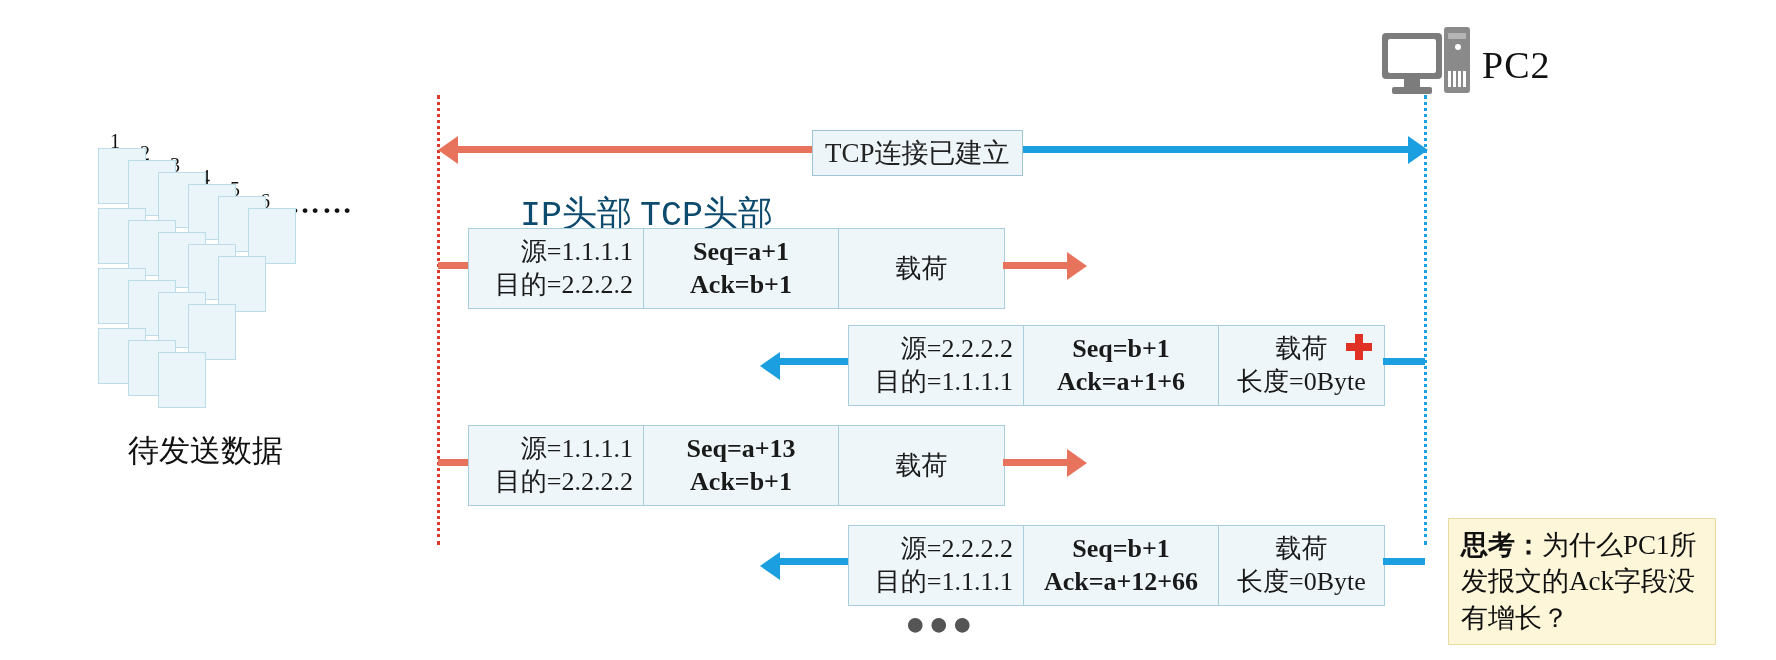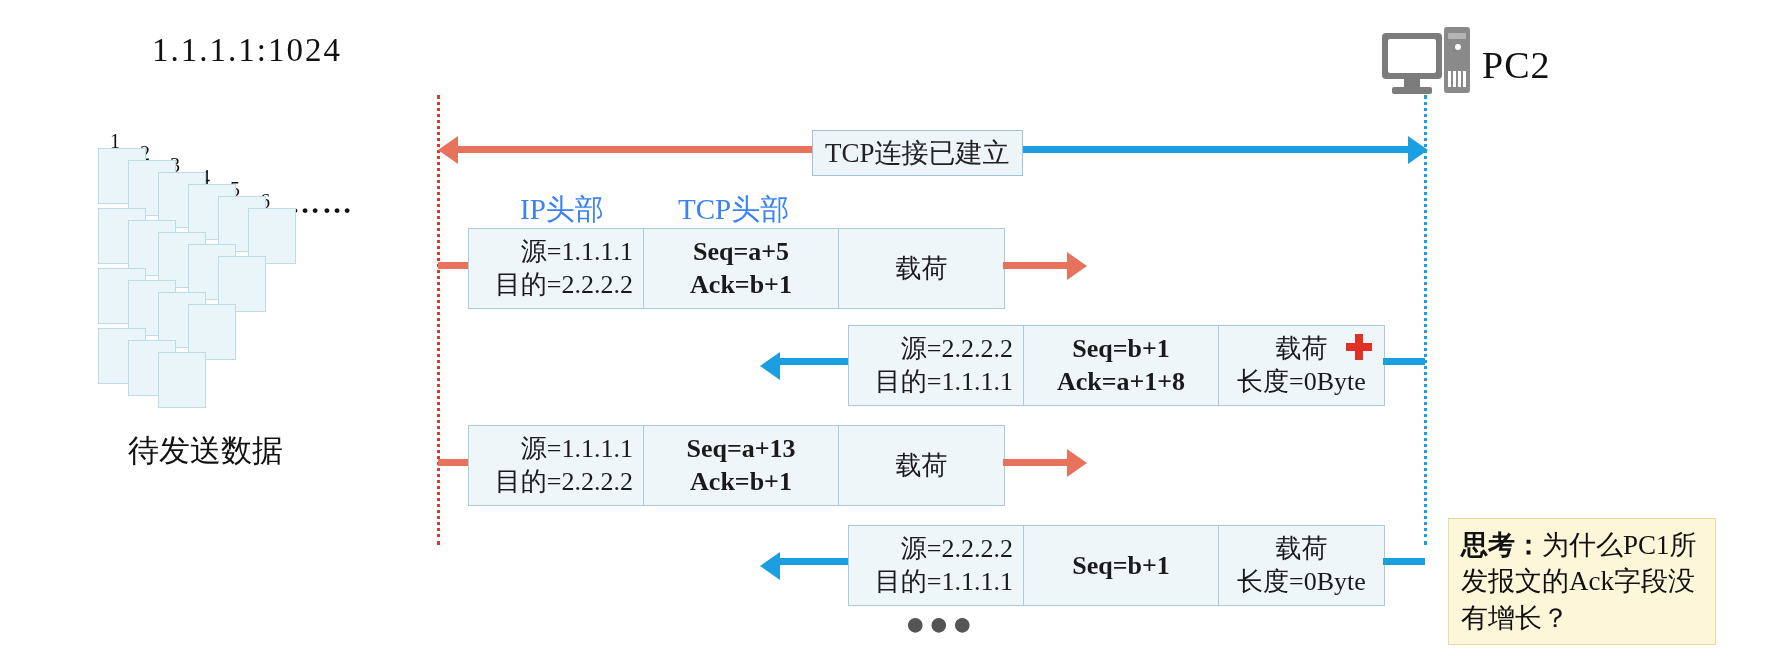--- a/index.html
+++ b/index.html
@@ -57,21 +57,21 @@
   .pk-line{
     font-family:"Liberation Serif", serif;
     font-size:26px;color:#1a1a1a;line-height:1.28;
     white-space:nowrap;text-align:center;
   }
   .pk-line.bold{font-weight:bold;}
   .pk-line.left{text-align:right;}
 
   
   .hdr-cap{
-    font-family:Liberation Serif, serif;font-size:29px;color:#3b82f6;white-space:nowrap;
+    font-family:Liberation Mono, monospace;font-size:35px;color:#0c4a6e;white-space:nowrap;
   }
 
   
   .stack-sq{
     position:absolute;width:46px;height:54px;
     background:#eaf5fa;border:1px solid #bcdcea;
   }
   .stack-num{
     position:absolute;font-family:"Liberation Serif", serif;
     font-size:20px;color:#111;
@@ -100,21 +100,20 @@
   }
   .cross{position:absolute;width:34px;height:34px;}
 </style>
 </head>
 <body>
 
 <div class="abs lifeline lifeline-red" style="left:437px;top:95px;height:450px;"></div>
 <div class="abs lifeline lifeline-blue" style="left:1424px;top:95px;height:450px;"></div>
 
 <div class="abs" style="left:180px;top:30px;">
-  <div class="pc-addr" style="margin-top:2px;margin-left:-28px;">1.1.1.1:1024</div>
 </div>
 
 <div class="abs" style="left:1380px;top:25px;">
   <div style="display:flex;">
     <span class="pc-icon">
       <svg viewBox="0 0 92 80" width="92" height="80">
         <rect x="2" y="8" width="60" height="46" rx="4" fill="#7c7c7c"></rect>
         <rect x="8" y="14" width="48" height="34" rx="2" fill="#ffffff"></rect>
         <rect x="24" y="54" width="16" height="9" fill="#7c7c7c"></rect>
         <rect x="12" y="62" width="40" height="7" rx="2" fill="#7c7c7c"></rect>
@@ -131,49 +130,49 @@
   </div>
 </div>
 
 <div class="abs hbar hbar-red" style="left:458px;top:146px;width:354px;"></div>
 <div class="abs arrowhead ah-left-red" style="left:438px;top:136px;"></div>
 <div class="abs hbar hbar-blue" style="left:900px;top:146px;width:508px;"></div>
 <div class="abs arrowhead ah-right-blue" style="left:1408px;top:136px;"></div>
 <div class="abs label-box" style="left:812px;top:130px;">TCP连接已建立</div>
 
 <div class="abs hdr-cap" style="left:520px;top:190px;">IP头部</div>
-<div class="abs hdr-cap" style="left:678px;top:190px;">TCP头部</div>
+<div class="abs hdr-cap" style="left:640px;top:190px;">TCP头部</div>
 
 <div class="abs hbar hbar-red" style="left:438px;top:262px;width:30px;"></div>
 <div class="abs packet" style="left:468px;top:228px;width:535px;">
   <div class="pk-cell" style="width:175px;">
     <div class="pk-line left">源=1.1.1.1</div>
     <div class="pk-line left">目的=2.2.2.2</div>
   </div>
   <div class="pk-cell" style="width:195px;">
-    <div class="pk-line bold">Seq=a+5</div>
+    <div class="pk-line bold">Seq=a+1</div>
     <div class="pk-line bold">Ack=b+1</div>
   </div>
   <div class="pk-cell" style="width:165px;">
     <div class="pk-line">载荷</div>
   </div>
 </div>
 <div class="abs hbar hbar-red" style="left:1003px;top:262px;width:64px;"></div>
 <div class="abs arrowhead ah-right-red" style="left:1067px;top:252px;"></div>
 
 <div class="abs arrowhead ah-left-blue" style="left:760px;top:352px;"></div>
 <div class="abs hbar hbar-blue" style="left:780px;top:358px;width:68px;"></div>
 <div class="abs packet" style="left:848px;top:325px;width:535px;">
   <div class="pk-cell" style="width:175px;">
     <div class="pk-line left">源=2.2.2.2</div>
     <div class="pk-line left">目的=1.1.1.1</div>
   </div>
   <div class="pk-cell" style="width:195px;">
     <div class="pk-line bold">Seq=b+1</div>
-    <div class="pk-line bold">Ack=a+1+8</div>
+    <div class="pk-line bold">Ack=a+1+6</div>
   </div>
   <div class="pk-cell" style="width:165px;">
     <div class="pk-line">载荷</div>
     <div class="pk-line">长度=0Byte</div>
     <span class="cross" style="right:8px;top:6px;">
       <svg viewBox="0 0 34 34" width="34" height="34">
         <path d="M13 2 h8 v9 h9 v8 h-9 v9 h-8 v-9 h-9 v-8 h9 z" fill="#e03126"></path>
       </svg>
     </span>
   </div>
@@ -199,20 +198,21 @@
 
 <div class="abs arrowhead ah-left-blue" style="left:760px;top:552px;"></div>
 <div class="abs hbar hbar-blue" style="left:780px;top:558px;width:68px;"></div>
 <div class="abs packet" style="left:848px;top:525px;width:535px;">
   <div class="pk-cell" style="width:175px;">
     <div class="pk-line left">源=2.2.2.2</div>
     <div class="pk-line left">目的=1.1.1.1</div>
   </div>
   <div class="pk-cell" style="width:195px;">
     <div class="pk-line bold">Seq=b+1</div>
+    <div class="pk-line bold">Ack=a+12+66</div>
   </div>
   <div class="pk-cell" style="width:165px;">
     <div class="pk-line">载荷</div>
     <div class="pk-line">长度=0Byte</div>
   </div>
 </div>
 <div class="abs hbar hbar-blue" style="left:1383px;top:558px;width:42px;"></div>
 
 <div class="abs ellipsis-dots" style="left:905px;top:605px;">●●●</div>
 

